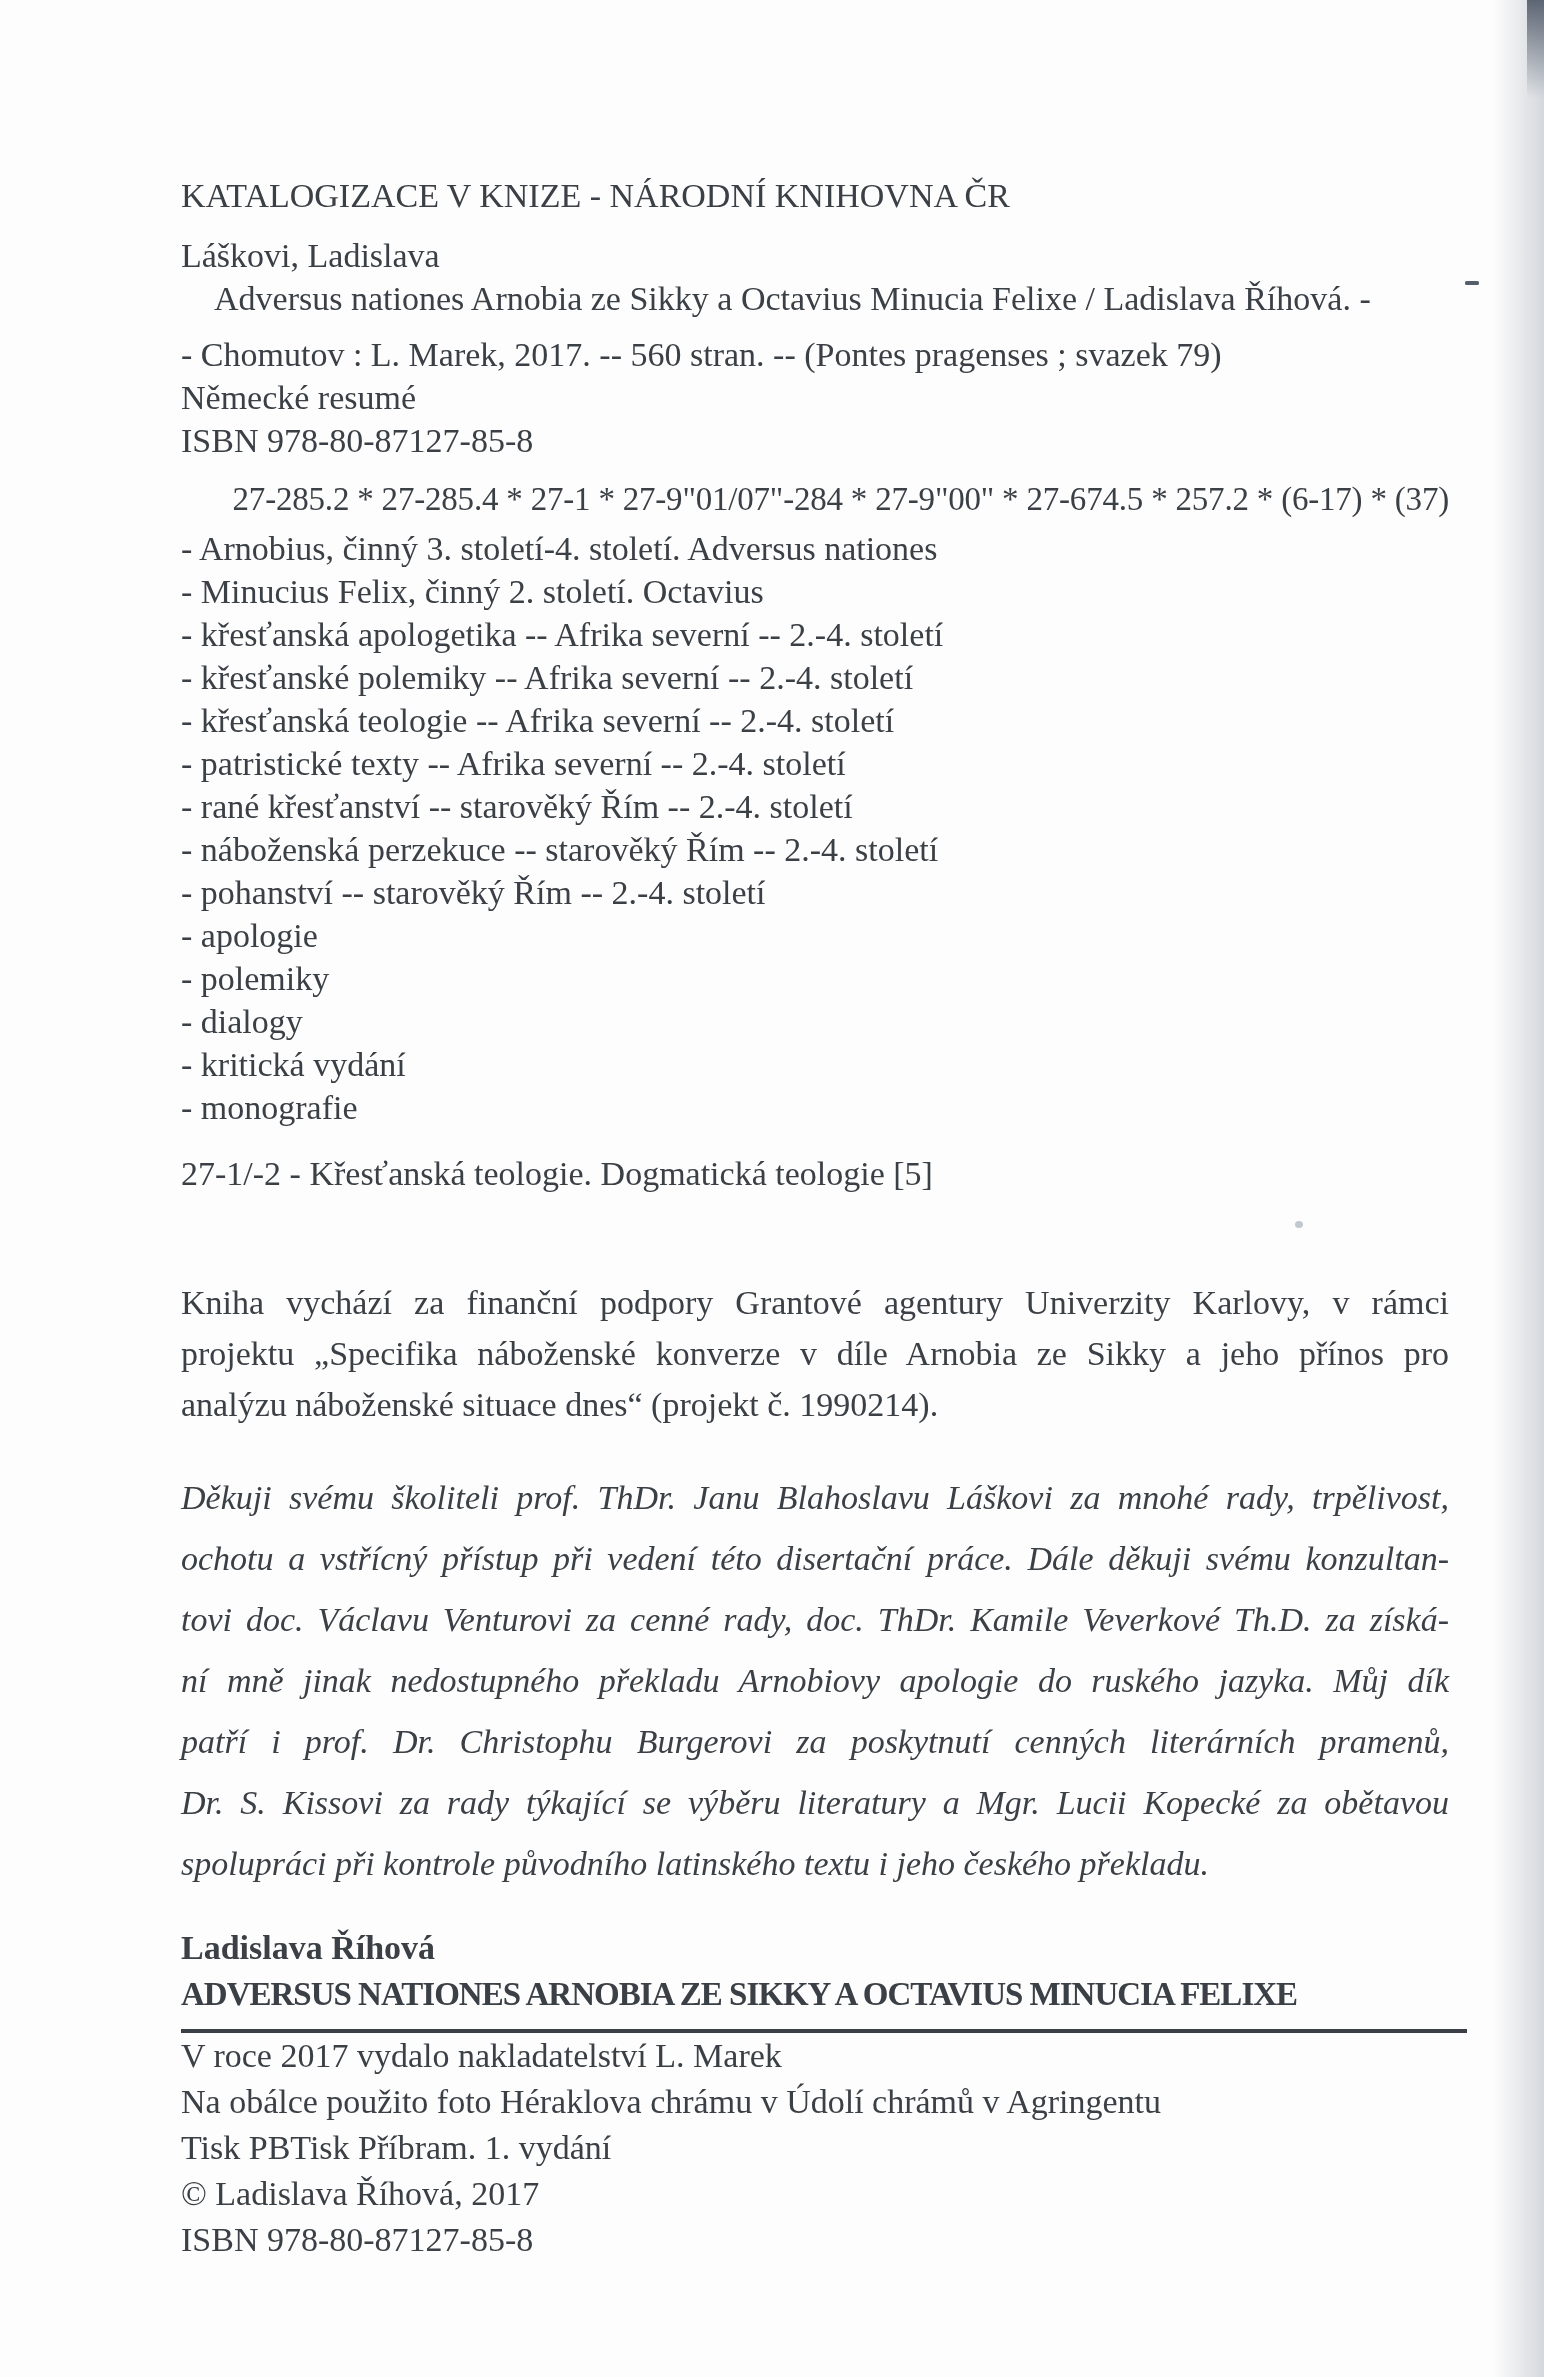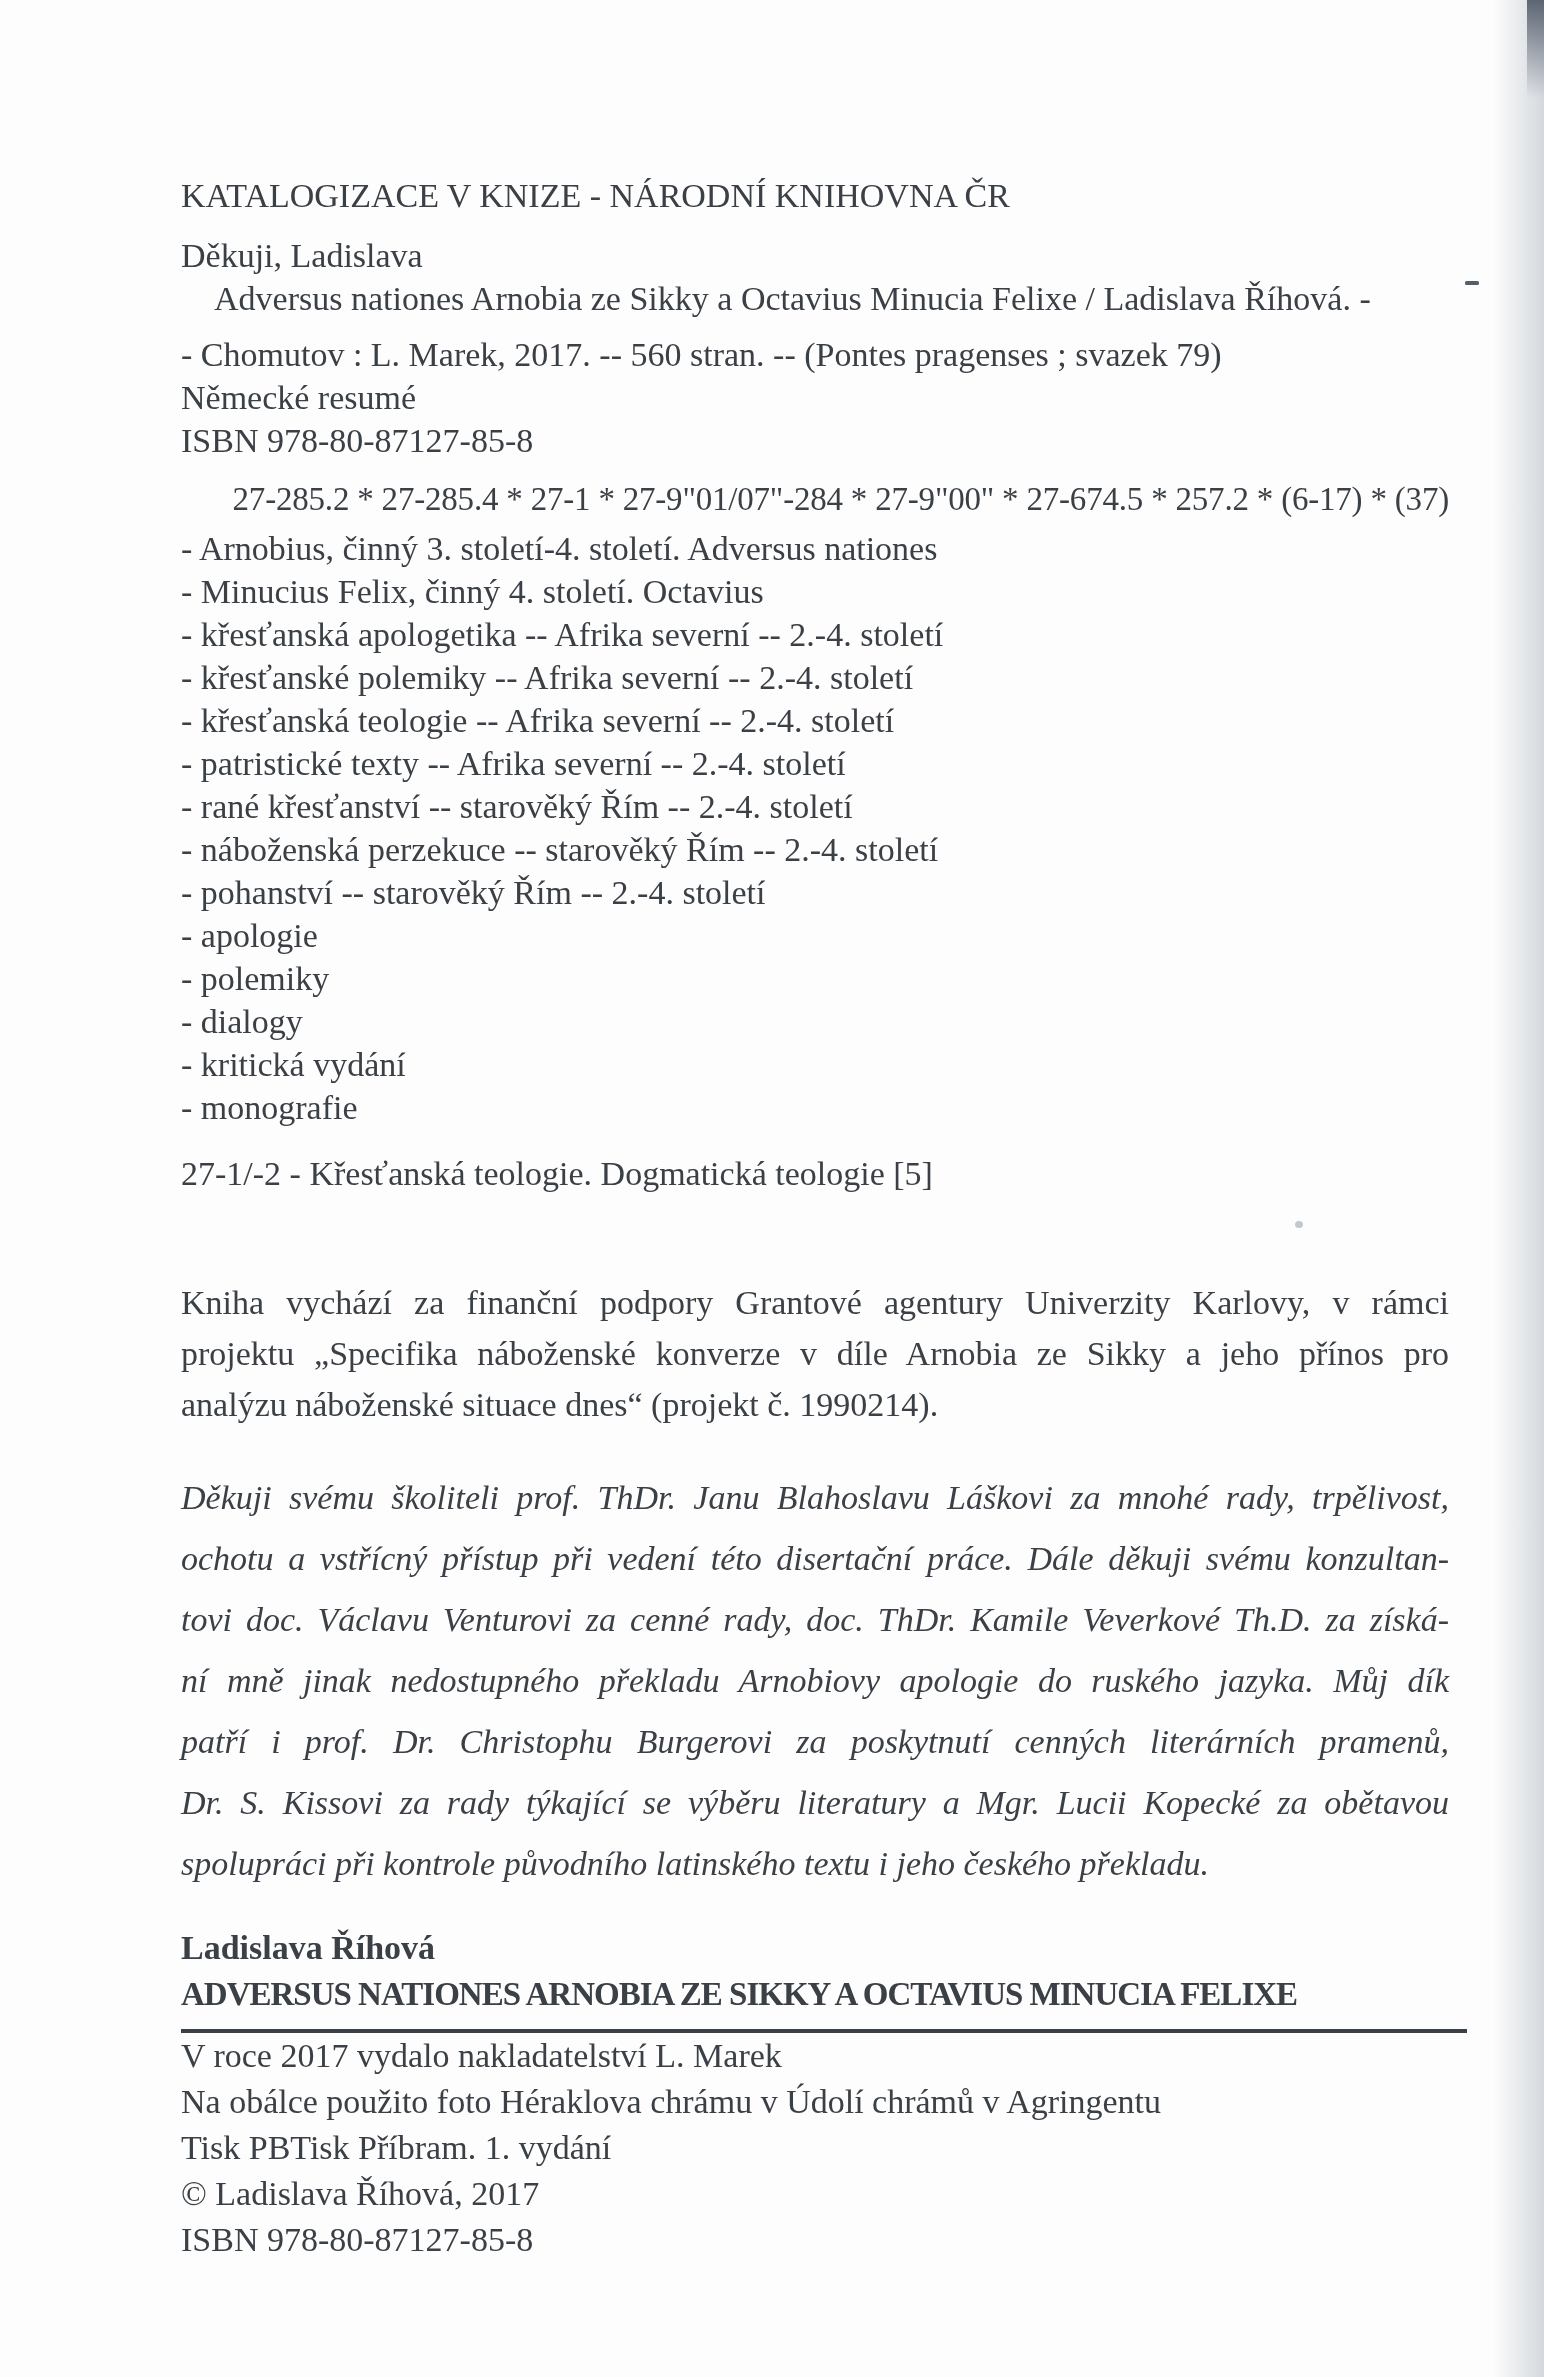--- a/index.html
+++ b/index.html
@@ -91,31 +91,31 @@
 </style>
 </head>
 <body>
 
 <div class="page">
 
   <div class="content">
 
     <div class="line catalog-header">KATALOGIZACE V KNIZE - NÁRODNÍ KNIHOVNA ČR</div>
 
-    <div class="line catalog-author">Děkuji, Ladislava</div>
+    <div class="line catalog-author">Láškovi, Ladislava</div>
     <div class="line catalog-title-line">Adversus nationes Arnobia ze Sikky a Octavius Minucia Felixe / Ladislava Říhová. -</div>
     <div class="line catalog-imprint">- Chomutov : L. Marek, 2017. -- 560 stran. -- (Pontes pragenses ; svazek 79)</div>
     <div class="line">Německé resumé</div>
     <div class="line">ISBN 978-80-87127-85-8</div>
 
     <div class="catalog-classification">27-285.2 * 27-285.4 * 27-1 * 27-9"01/07"-284 * 27-9"00" * 27-674.5 * 257.2 * (6-17) * (37)</div>
 
     <div class="subjects">
       <div class="line">- Arnobius, činný 3. století-4. století. Adversus nationes</div>
-      <div class="line">- Minucius Felix, činný 4. století. Octavius</div>
+      <div class="line">- Minucius Felix, činný 2. století. Octavius</div>
       <div class="line">- křesťanská apologetika -- Afrika severní -- 2.-4. století</div>
       <div class="line">- křesťanské polemiky -- Afrika severní -- 2.-4. století</div>
       <div class="line">- křesťanská teologie -- Afrika severní -- 2.-4. století</div>
       <div class="line">- patristické texty -- Afrika severní -- 2.-4. století</div>
       <div class="line">- rané křesťanství -- starověký Řím -- 2.-4. století</div>
       <div class="line">- náboženská perzekuce -- starověký Řím -- 2.-4. století</div>
       <div class="line">- pohanství -- starověký Řím -- 2.-4. století</div>
       <div class="line">- apologie</div>
       <div class="line">- polemiky</div>
       <div class="line">- dialogy</div>

